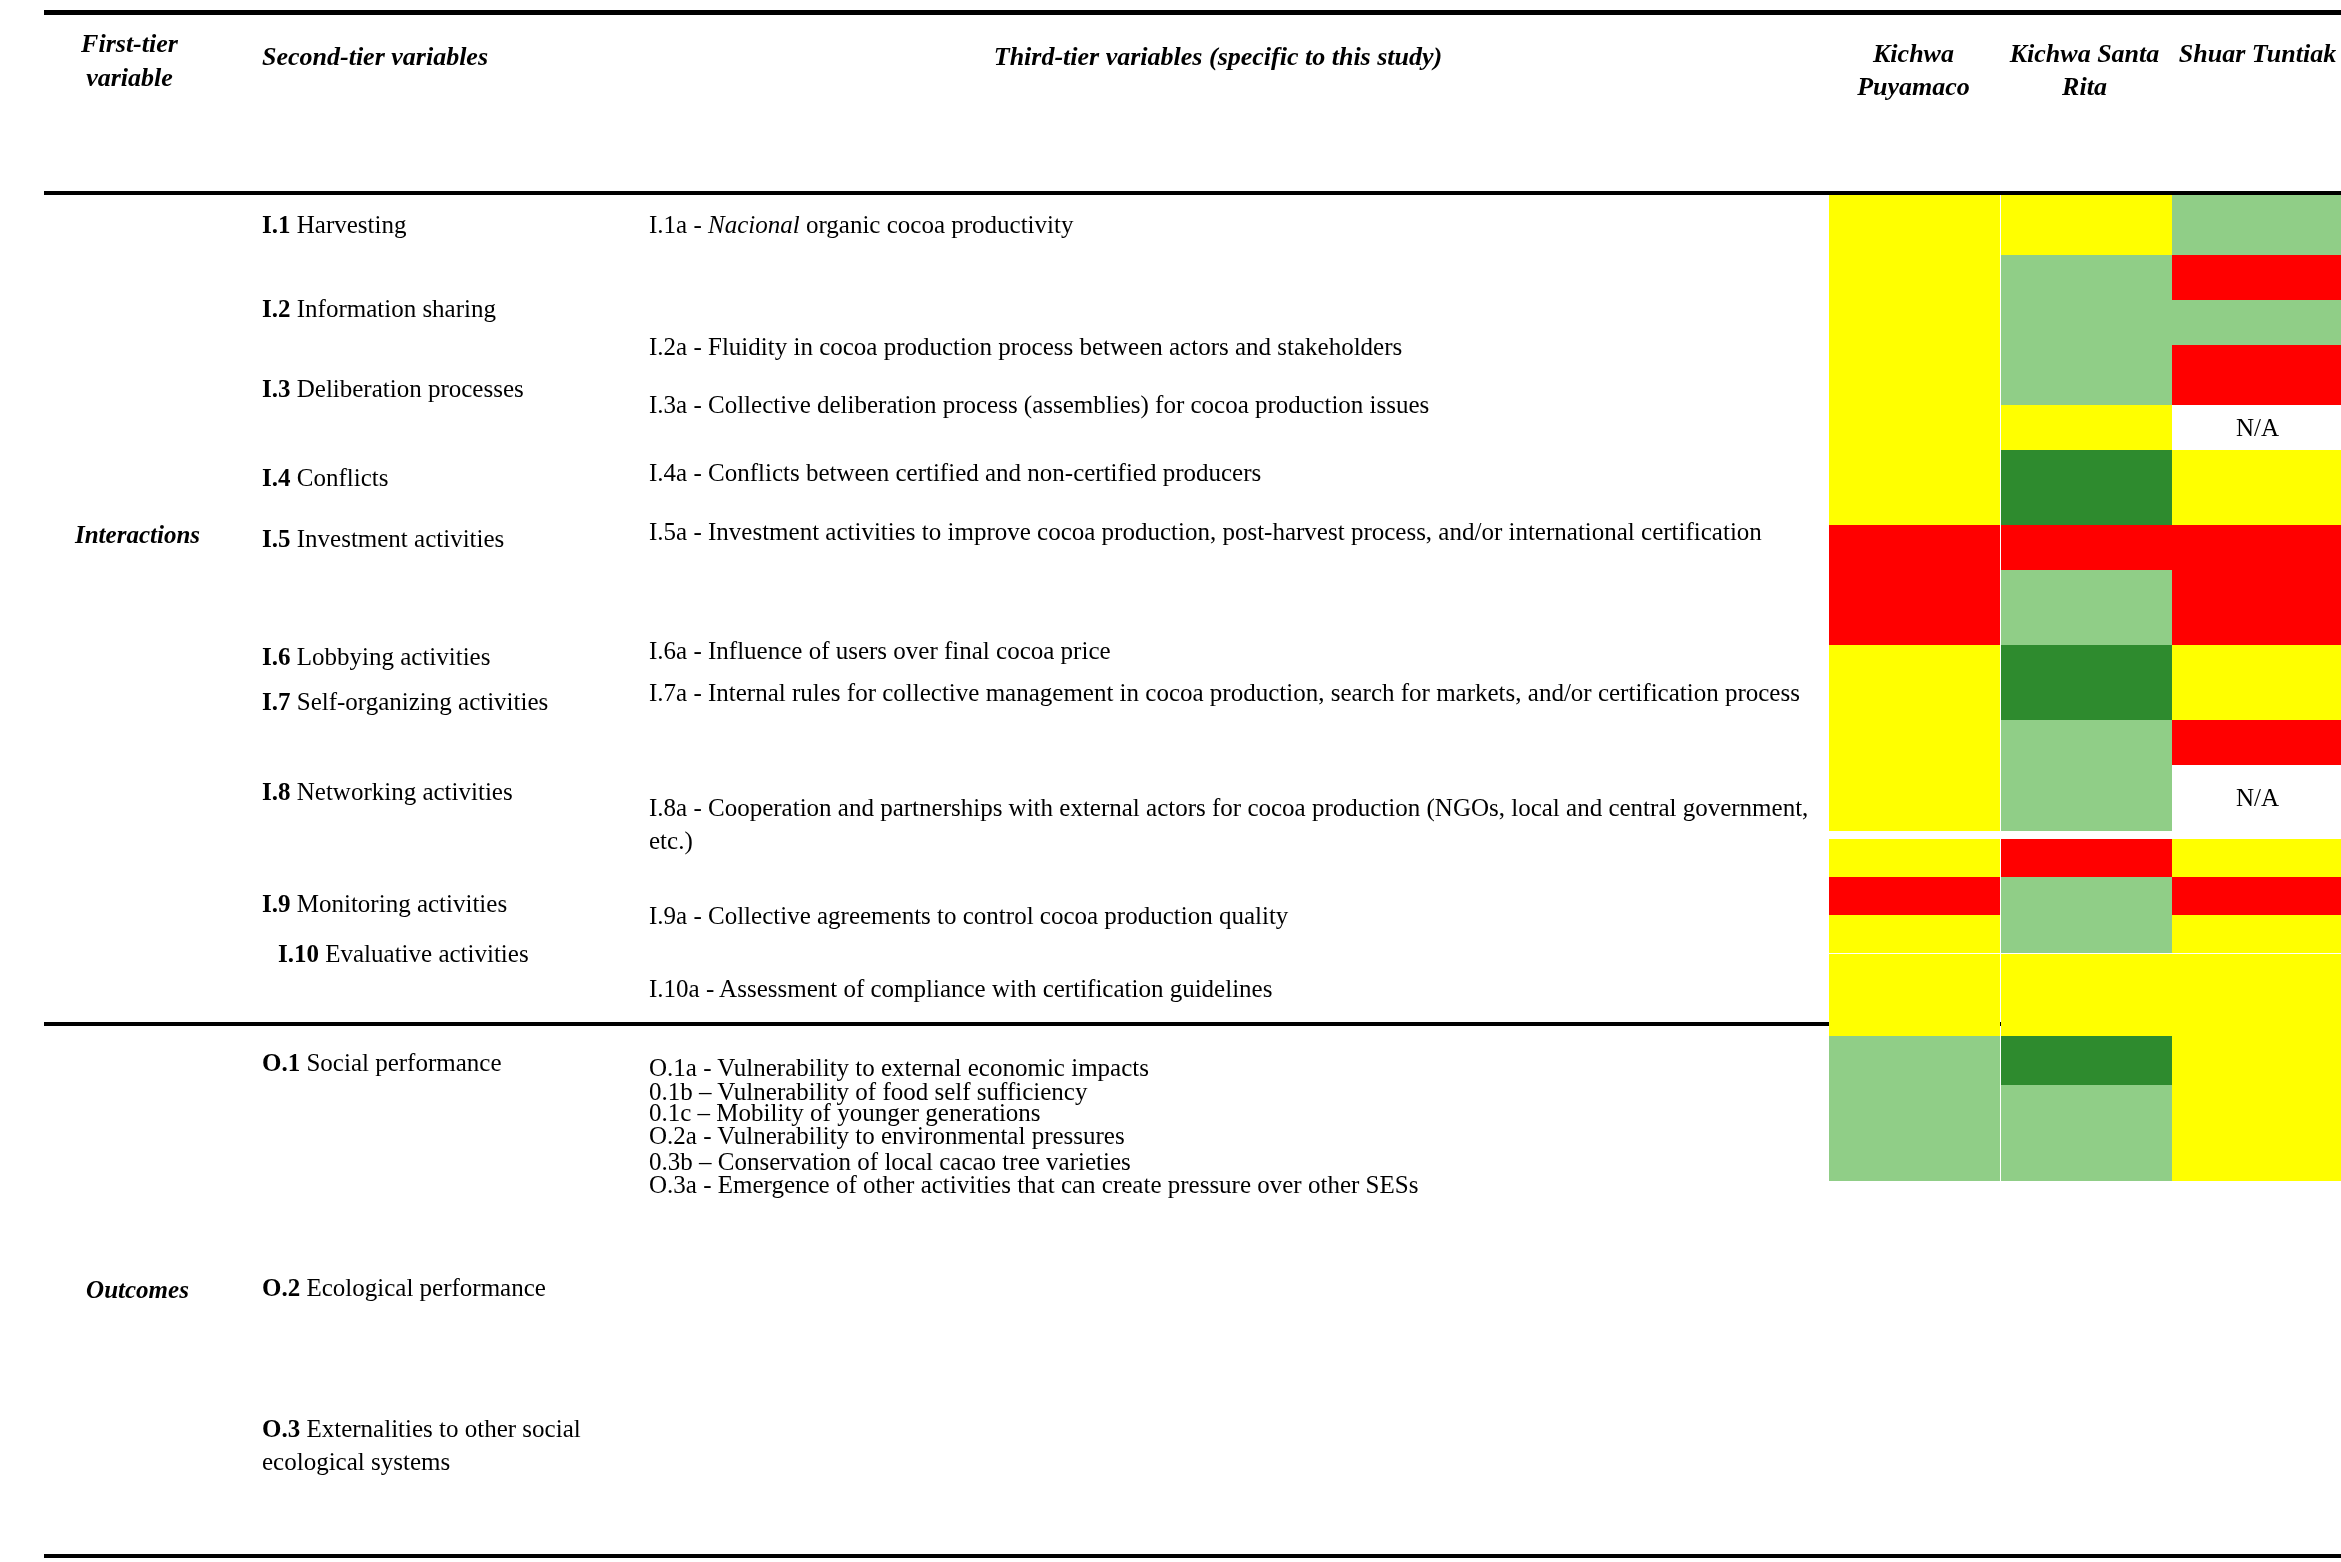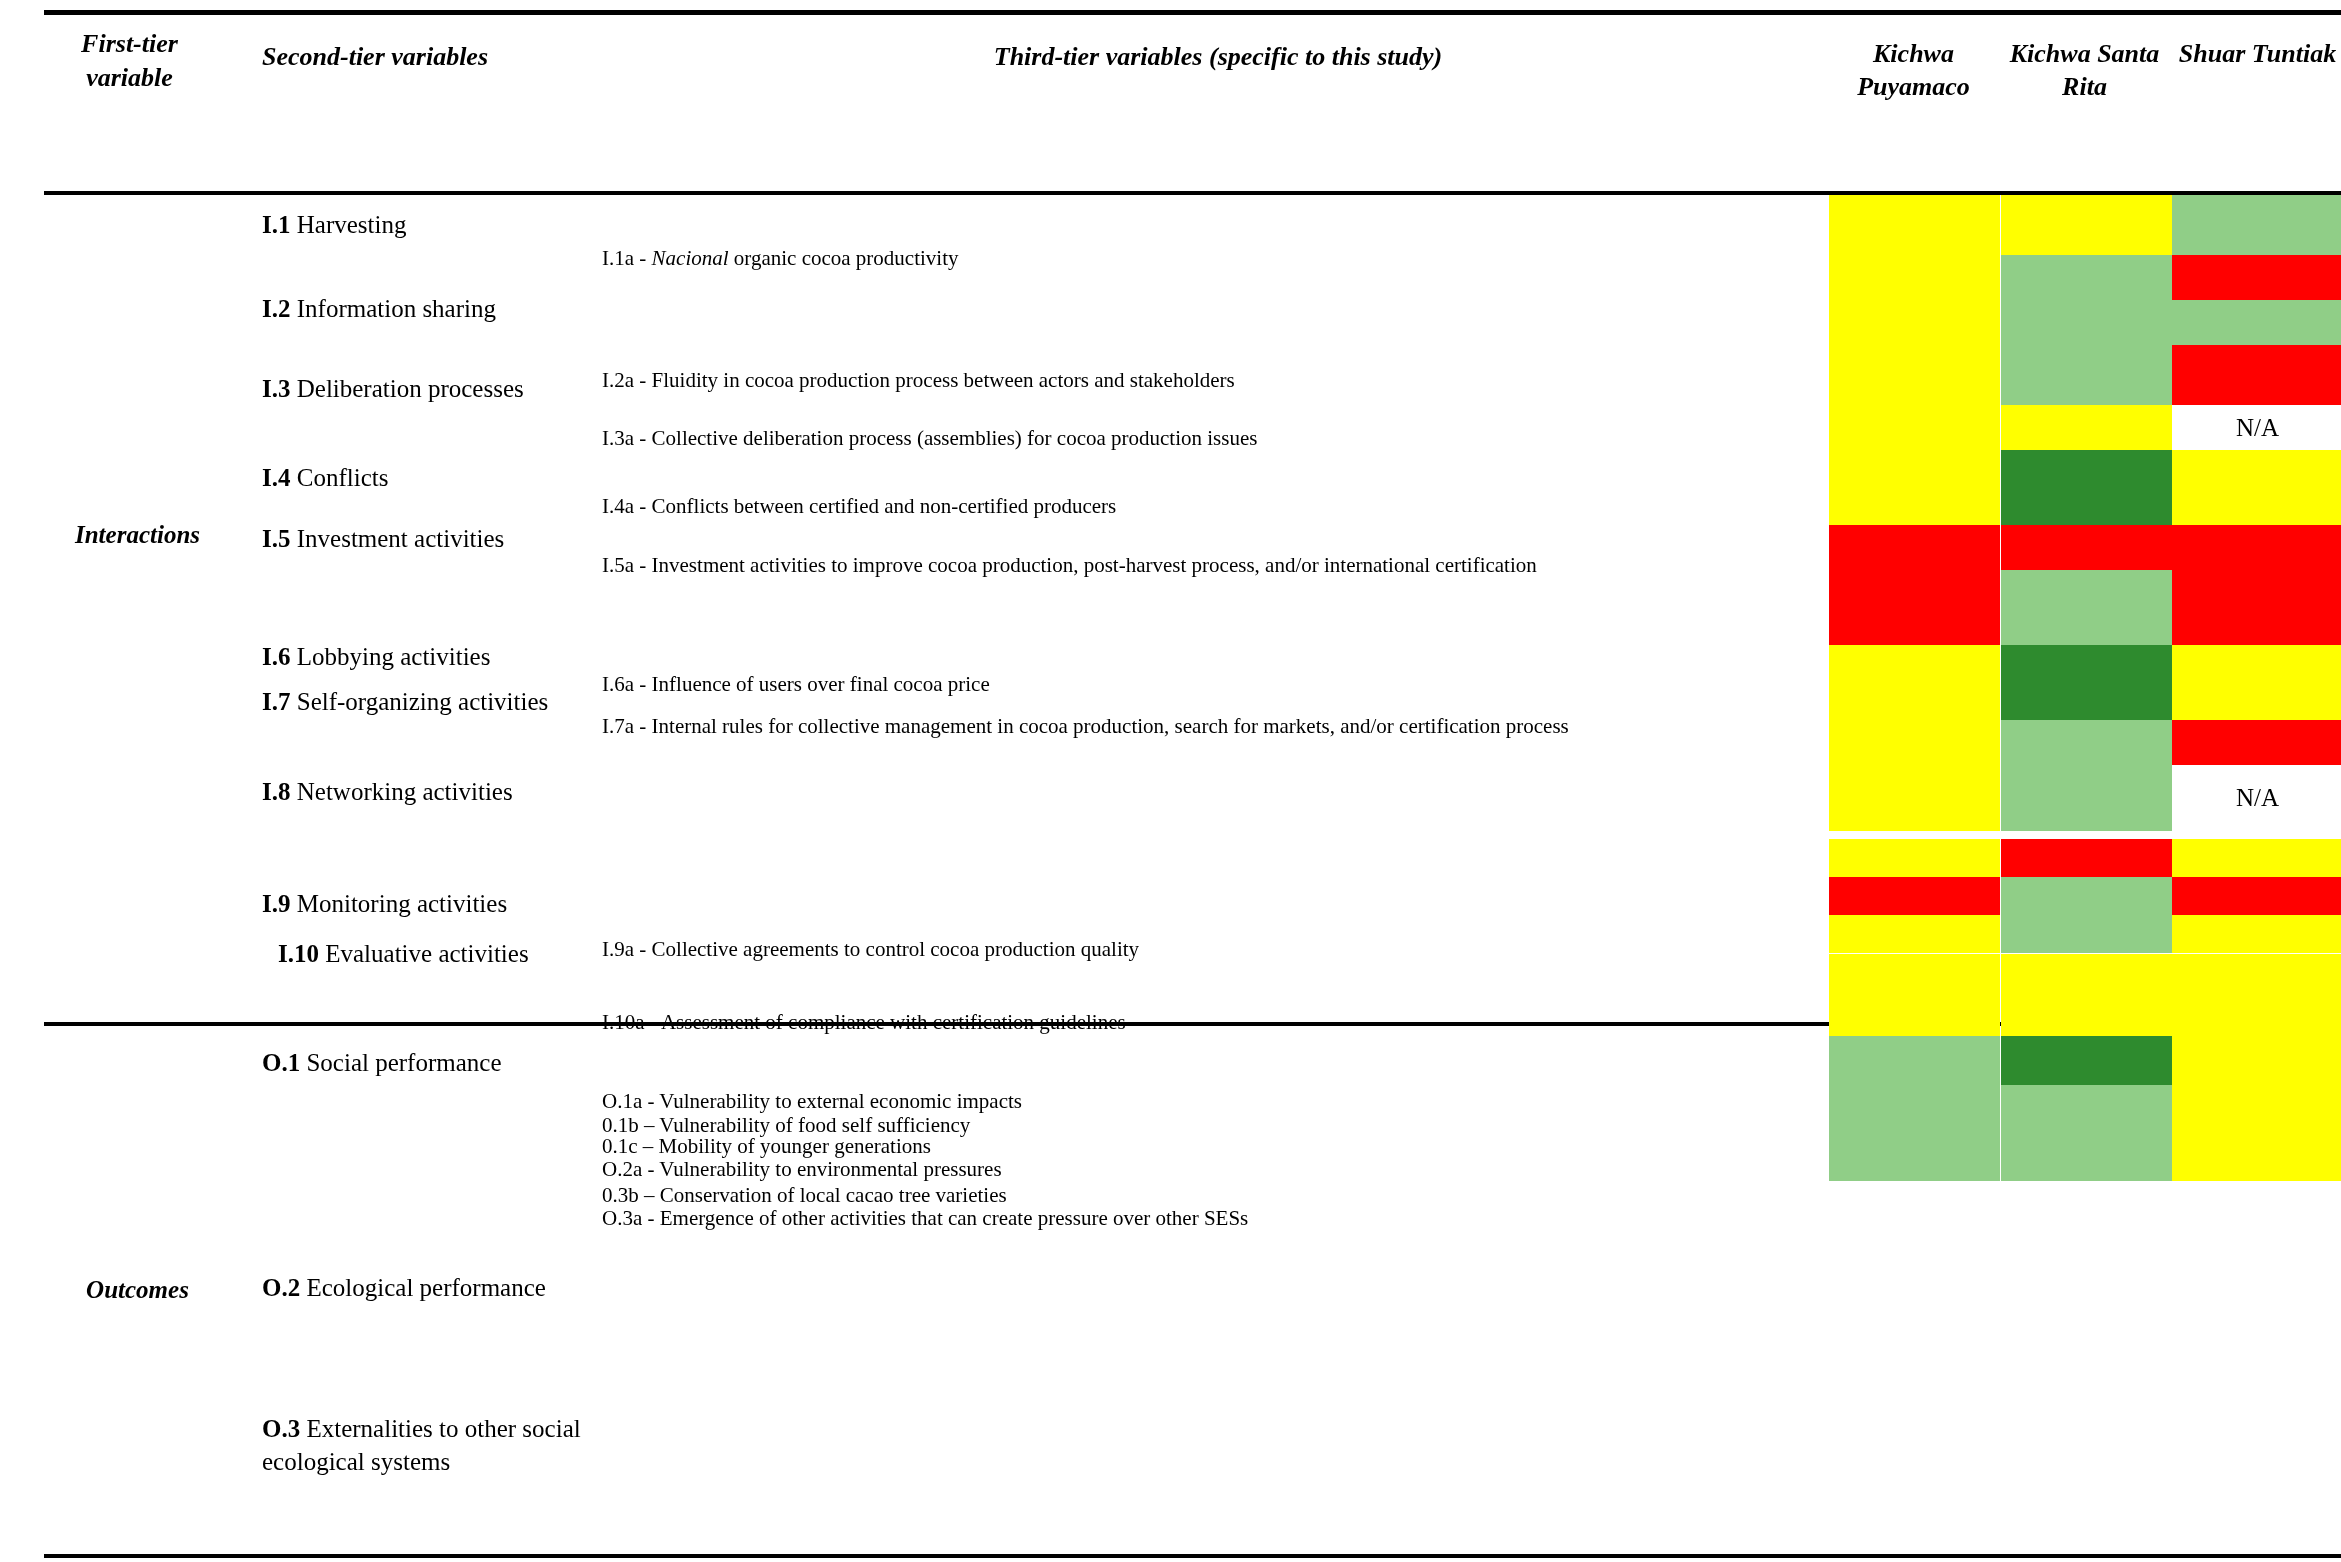--- a/index.html
+++ b/index.html
@@ -42,22 +42,22 @@
     display:flex;align-items:center;justify-content:center;
   }
 
   .tier2{
     position:absolute;left:262px;width:375px;
     font-size:25px;line-height:1.30;
   }
   .tier2 b{font-weight:bold;}
 
   .tier3{
-    position:absolute;left:602px;width:1162px;
-    font-size:21px;line-height:1.30;margin-top:36px;
+    position:absolute;left:649px;width:1162px;
+    font-size:25px;line-height:1.30;
   }
   .tier3 i{font-style:italic;}
 
   
   .cell{position:absolute;width:171px;}
   .c0{left:1829px;}
   .c1{left:2001px;}
   .c2{left:2172px;}
   .na{
     display:flex;align-items:center;justify-content:center;
@@ -100,20 +100,21 @@
       <div class="tier2" style="top: 852px;"><b>O.1</b> Social performance</div>
       <div class="tier2" style="top: 1077px;"><b>O.2</b> Ecological performance</div>
       <div class="tier2" style="top: 1218px;"><b>O.3</b> Externalities to other social ecological systems</div>
       <div class="tier3" style="top: 14px;">I.1a - <i>Nacional</i> organic cocoa productivity</div>
       <div class="tier3" style="top: 136px;">I.2a - Fluidity in cocoa production process between actors and stakeholders</div>
       <div class="tier3" style="top: 194px;">I.3a - Collective deliberation process (assemblies) for cocoa production issues</div>
       <div class="tier3" style="top: 262px;">I.4a - Conflicts between certified and non-certified producers</div>
       <div class="tier3" style="top: 321px;">I.5a - Investment activities to improve cocoa production, post-harvest process, and/or international certification</div>
       <div class="tier3" style="top: 440px;">I.6a - Influence of users over final cocoa price</div>
       <div class="tier3" style="top: 482px;">I.7a - Internal rules for collective management in cocoa production, search for markets, and/or certification process</div>
+      <div class="tier3" style="top: 597px;">I.8a - Cooperation and partnerships with external actors for cocoa production (NGOs, local and central government, etc.)</div>
       <div class="tier3" style="top: 705px;">I.9a - Collective agreements to control cocoa production quality</div>
       <div class="tier3" style="top: 778px;">I.10a - Assessment of compliance with certification guidelines</div>
       <div class="tier3" style="top: 857px;">O.1a - Vulnerability to external economic impacts</div>
       <div class="tier3" style="top: 881px;">0.1b – Vulnerability of food self sufficiency</div>
       <div class="tier3" style="top: 902px;">0.1c – Mobility of younger generations</div>
       <div class="tier3" style="top: 925px;">O.2a - Vulnerability to environmental pressures</div>
       <div class="tier3" style="top: 951px;">0.3b – Conservation of local cacao tree varieties</div>
       <div class="tier3" style="top: 974px;">O.3a - Emergence of other activities that can create pressure over other SESs</div>
       <div class="cell c0" style="top: 0px; height: 60px; background: rgb(255, 255, 0);"></div>
       <div class="cell c1" style="top: 0px; height: 60px; background: rgb(255, 255, 0);"></div>

